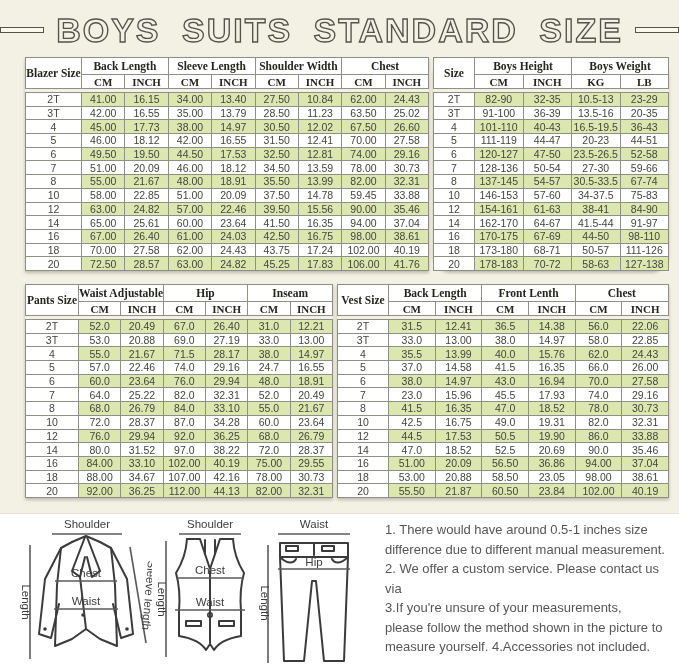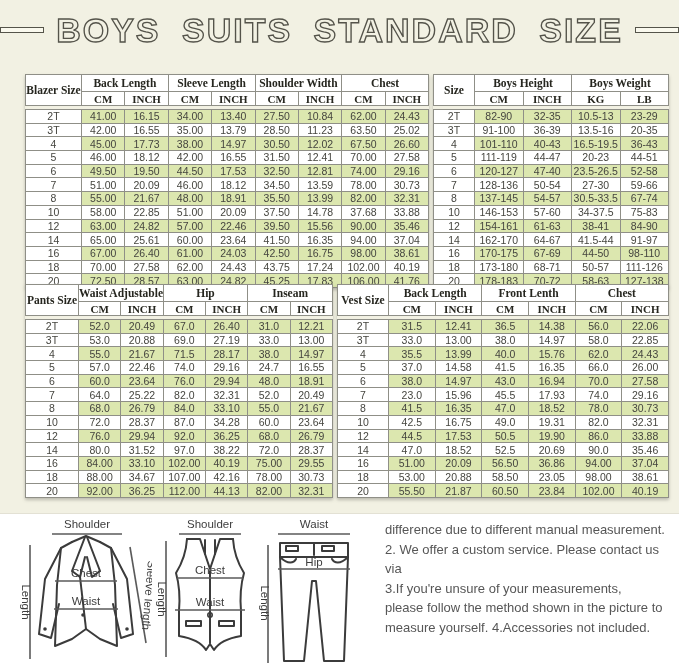--- a/index.html
+++ b/index.html
@@ -1,34 +1,34 @@
 <!DOCTYPE html>
 <html><head>
 <meta charset="utf-8">
 <style>
   html,body{margin:0;padding:0;}
   body{width:679px;height:664px;position:relative;overflow:hidden;
        background:#f2f1e3;font-family:"Liberation Sans",sans-serif;}
 
   
   .title-row{position:absolute;top:6px;left:0;width:679px;height:48px;
-             display:flex;align-items:center;justify-content:center;gap:12px;}
+             display:flex;align-items:center;justify-content:flex-end;gap:12px;}
   .title-line{width:88px;height:4px;border:1px solid #55544a;background:#faf9ee;}
   .title-text{font-family:"Liberation Sans",sans-serif;font-weight:700;font-size:34px;
               letter-spacing:2px;word-spacing:10px;color:#6f6e62;white-space:nowrap;}
   @supports (-webkit-text-stroke:1px black){
     .title-text{color:transparent;-webkit-text-stroke:1.35px #54534a;}
   }
 
   
-  .row-top{position:absolute;left:25px;top:74px;display:flex;gap:4px;}
+  .row-top{position:absolute;left:25px;top:57px;display:flex;gap:4px;}
   .row-mid{position:absolute;left:25px;top:284px;display:flex;gap:4px;}
   table.size-table{border-collapse:collapse;table-layout:fixed;
                    box-shadow:0 2px 3px rgba(90,90,80,.35);}
-  .t-blazer{width:404px;} .t-hw{width:236px;} .t-pants{width:308px;} .t-vest{width:332px;}
+  .t-blazer{width:404px;} .t-hw{width:236px;border-radius:18px;} .t-pants{width:308px;} .t-vest{width:332px;}
   .size-table th,.size-table td{border:1px solid #8f8f87;background:#fff;
       text-align:center;vertical-align:middle;padding:0;overflow:hidden;white-space:nowrap;}
   .size-table th{font-family:"Liberation Serif",serif;font-weight:700;color:#26261f;}
   .size-table th.corner{font-size:11.5px;}
   .t-blazer th.corner{width:55px;} .t-hw th.corner{width:40px;}
   .t-pants th.corner{width:52px;} .t-vest th.corner{width:50px;}
   .size-table th.group{font-size:11.5px;height:16px;}
   .size-table th.unit{font-size:11px;height:13px;}
   .size-table tr.gap td{border:none;background:transparent;height:3px;padding:0;}
   .size-table tbody td{font-family:"Liberation Sans",sans-serif;font-size:10.5px;
@@ -158,21 +158,21 @@
           <td class="val">32.31</td>
         </tr>
         <tr>
           <td class="size">10</td>
           <td class="val">58.00</td>
           <td class="val">22.85</td>
           <td class="val">51.00</td>
           <td class="val">20.09</td>
           <td class="val">37.50</td>
           <td class="val">14.78</td>
-          <td class="val">37.68</td>
+          <td class="val">59.45</td>
           <td class="val">33.88</td>
         </tr>
         <tr>
           <td class="size">12</td>
           <td class="val">63.00</td>
           <td class="val">24.82</td>
           <td class="val">57.00</td>
           <td class="val">22.46</td>
           <td class="val">39.50</td>
           <td class="val">15.56</td>
@@ -267,21 +267,21 @@
         <tr>
           <td class="size">5</td>
           <td class="val">111-119</td>
           <td class="val">44-47</td>
           <td class="val">20-23</td>
           <td class="val">44-51</td>
         </tr>
         <tr>
           <td class="size">6</td>
           <td class="val">120-127</td>
-          <td class="val">47-40</td>
+          <td class="val">47-50</td>
           <td class="val">23.5-26.5</td>
           <td class="val">52-58</td>
         </tr>
         <tr>
           <td class="size">7</td>
           <td class="val">128-136</td>
           <td class="val">50-54</td>
           <td class="val">27-30</td>
           <td class="val">59-66</td>
         </tr>
@@ -695,18 +695,19 @@
       <line x1="10" y1="30" x2="10" y2="148"></line>
       <line x1="20" y1="54" x2="92" y2="54"></line>
     </g>
     <text x="56" y="13" text-anchor="middle">Waist</text>
     <text x="56" y="51" text-anchor="middle">Hip</text>
     <text x="3" y="88" text-anchor="middle" transform="rotate(90 3 88)">Length</text>
   </svg>
 </div>
 
 <div class="notes">
+  <div class="note-line">1. There would have around 0.5-1 inches size</div>
   <div class="note-line">difference due to different manual measurement.</div>
   <div class="note-line">2. We offer a custom service. Please contact us via</div>
   <div class="note-line">3.If you're unsure of your measurements,</div>
   <div class="note-line">please follow the method shown in the picture to</div>
   <div class="note-line">measure yourself. 4.Accessories not included.</div>
 </div>
 
 </body></html>

